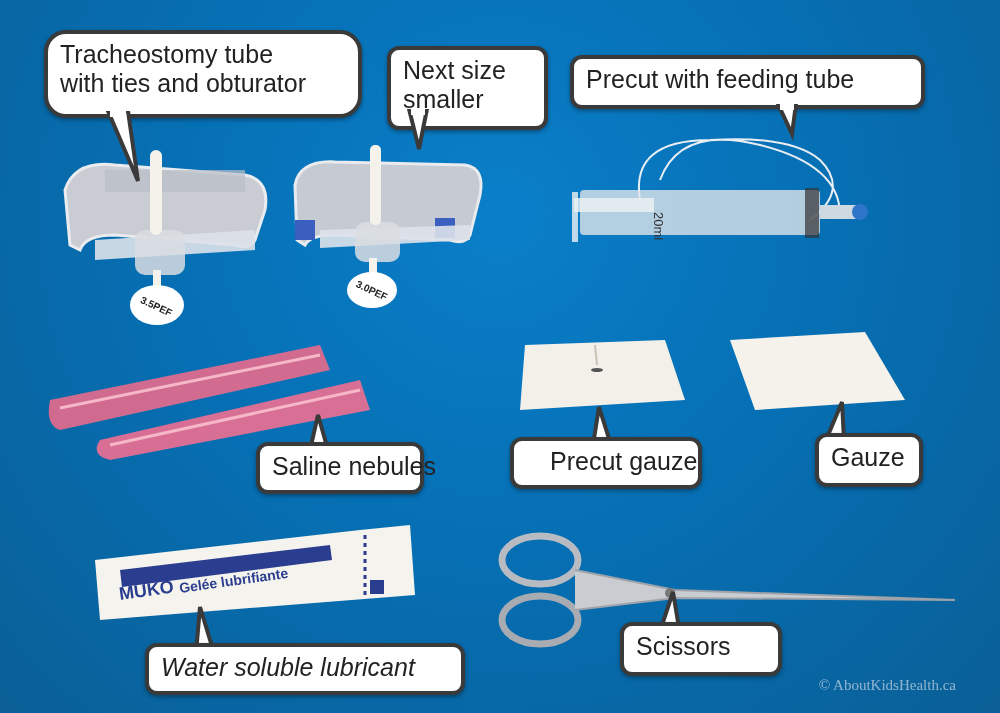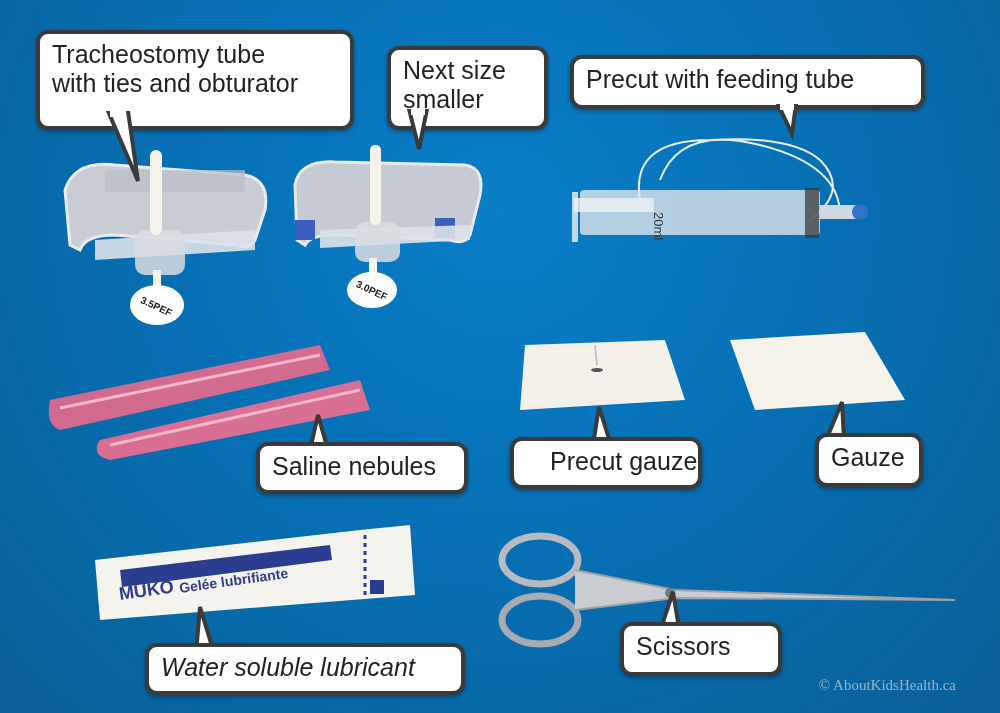--- a/index.html
+++ b/index.html
@@ -77,21 +77,21 @@
     <rect x="290" y="65" width="14" height="14" fill="#2a3d8f"></rect>
   </svg>
 
   <svg class="obj" style="left:495px;top:530px" width="470" height="125" viewBox="0 0 470 125">
     <ellipse cx="45" cy="30" rx="38" ry="24" fill="none" stroke="#b8bcc2" stroke-width="7"></ellipse>
     <ellipse cx="45" cy="90" rx="38" ry="24" fill="none" stroke="#a8acb2" stroke-width="7"></ellipse>
     <path d="M80 40 L180 60 L460 70 L180 68 L80 80" fill="#c9cdd2" stroke="#9ea3a9" stroke-width="2"></path>
     <circle cx="175" cy="63" r="5" fill="#777"></circle>
   </svg>
 
-  <div class="callout" style="left:36px;top:30px;width:318px;height:100px;">
+  <div class="callout" style="left:44px;top:30px;width:318px;height:88px;border-radius:22px;">
     <div>Tracheostomy tube</div>
     <div>with ties and obturator</div>
   </div>
   <svg class="obj" style="left:100px;top:111px" width="50" height="80">
       <polygon points="8,0 28,0 38,70" fill="#fff" stroke="#3a3a3a" stroke-width="4"></polygon>
       <rect x="10" y="0" width="16" height="6" fill="#fff"></rect>
     </svg>
 
   <div class="callout" style="left:387px;top:46px;width:161px;height:84px;">
     <div>Next size</div>
@@ -107,21 +107,21 @@
   </div>
   <svg class="obj" style="left:770px;top:104px" width="40" height="40">
       <polygon points="8,0 26,0 22,30" fill="#fff" stroke="#3a3a3a" stroke-width="4"></polygon>
       <rect x="10" y="0" width="14" height="6" fill="#fff"></rect>
     </svg>
 
   <svg class="obj" style="left:300px;top:410px" width="40" height="40">
       <polygon points="10,40 28,40 18,5" fill="#fff" stroke="#3a3a3a" stroke-width="4"></polygon>
       <rect x="12" y="34" width="14" height="8" fill="#fff"></rect>
     </svg>
-  <div class="callout" style="left:256px;top:442px;width:212px;height:52px;">
+  <div class="callout" style="left:256px;top:442px;width:168px;height:52px;">
     <span>Saline nebules</span>
   </div>
 
   <svg class="obj" style="left:585px;top:405px" width="40" height="40">
       <polygon points="8,40 26,40 14,2" fill="#fff" stroke="#3a3a3a" stroke-width="4"></polygon>
       <rect x="10" y="34" width="14" height="8" fill="#fff"></rect>
     </svg>
   <div class="callout" style="left:510px;top:437px;width:192px;height:52px;padding-left:36px;">
     <span>Precut gauze</span>
   </div>

